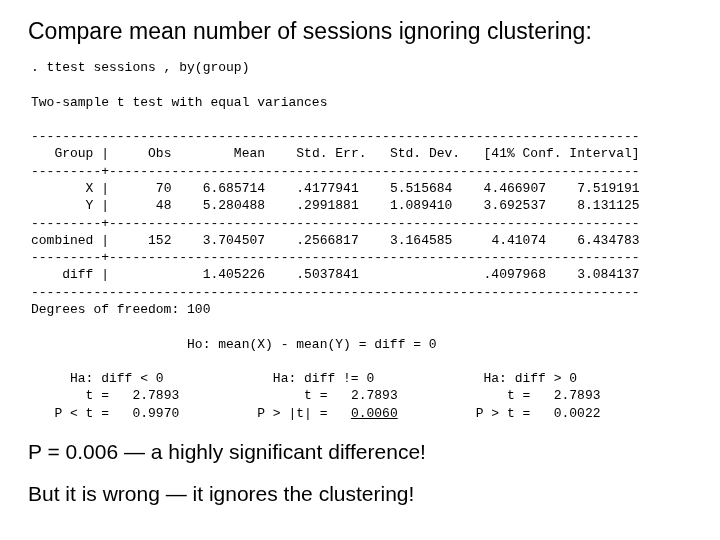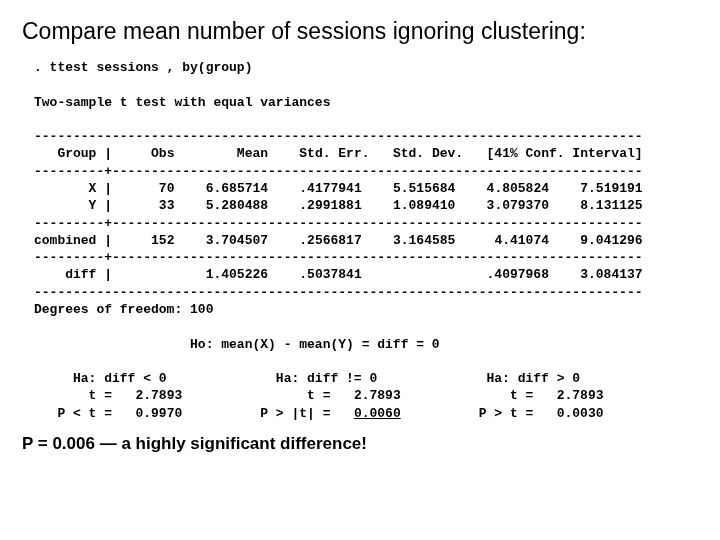--- a/index.html
+++ b/index.html
@@ -5,69 +5,70 @@
   html, body {
     margin: 0;
     padding: 0;
     width: 720px;
     height: 540px;
     background: #ffffff;
     color: #000000;
     font-family: Arial, Helvetica, sans-serif;
   }
   .page {
-    padding: 18px 22px 10px 22px;
+    padding: 18px 22px 10px 28px;
     box-sizing: border-box;
   }
   .title {
     font-size: 23px;
     margin: 0 0 14px 0;
     font-weight: normal;
   }
   pre.output {
     font-family: "Courier New", Courier, monospace;
-    font-weight: bold;
+    font-weight: normal;
     font-size: 13px;
     line-height: 1.33;
     white-space: pre;
-    margin: 12px;
+    margin: 3px;
   }
   .footer-line {
-    font-size: 17px;
-    margin: 6px 0 0 0;
-    font-weight: bold;
+    font-size: 21px;
+    margin: 18px 0 0 0;
+    font-weight: normal;
   }
   .underline {
     text-decoration: underline;
   }
 </style>
 </head>
 <body>
 
 <div class="page">
 
   <h1 class="title">Compare mean number of sessions ignoring clustering:</h1>
 
   <pre class="output"><span>. ttest sessions , by(group)</span>
 
 <span>Two-sample t test with equal variances</span>
 
 ------------------------------------------------------------------------------
    <span>Group</span> |     <span>Obs</span>        <span>Mean</span>    <span>Std. Err.</span>   <span>Std. Dev.</span>   <span>[41% Conf. Interval]</span>
 ---------+--------------------------------------------------------------------
-       <span>X</span> |      <span>70</span>    <span>6.685714</span>    <span>.4177941</span>    <span>5.515684</span>    <span>4.805824</span>    <span>7.519191</span>
-       <span>Y</span> |      <span>33</span>    <span>5.280488</span>    <span>.2991881</span>    <span>1.089410</span>    <span>3.079370</span>    <span>8.131125</span>
+       <span>X</span> |      <span>70</span>    <span>6.685714</span>    <span>.4177941</span>    <span>5.515684</span>    <span>4.466907</span>    <span>7.519191</span>
+       <span>Y</span> |      <span>48</span>    <span>5.280488</span>    <span>.2991881</span>    <span>1.089410</span>    <span>3.692537</span>    <span>8.131125</span>
 ---------+--------------------------------------------------------------------
-<span>combined</span> |     <span>152</span>    <span>3.704507</span>    <span>.2566817</span>    <span>3.164585</span>     <span>4.41074</span>    <span>9.041296</span>
+<span>combined</span> |     <span>152</span>    <span>3.704507</span>    <span>.2566817</span>    <span>3.164585</span>     <span>4.41074</span>    <span>6.434783</span>
 ---------+--------------------------------------------------------------------
     <span>diff</span> |            <span>1.405226</span>    <span>.5037841</span>                <span>.4097968</span>    <span>3.084137</span>
 ------------------------------------------------------------------------------
 <span>Degrees of freedom: 100</span>
 
                     <span>Ho: mean(X) - mean(Y) = diff = 0</span>
 
      <span>Ha: diff &lt; 0</span>              <span>Ha: diff != 0</span>              <span>Ha: diff &gt; 0</span>
        <span>t =</span>   <span>2.7893</span>                <span>t =</span>   <span>2.7893</span>              <span>t =</span>   <span>2.7893</span>
-   <span>P &lt; t =</span>   <span>0.9970</span>          <span>P &gt; |t| =</span>   <span class="underline">0.0060</span>          <span>P &gt; t =</span>   <span>0.0030</span></pre>
+   <span>P &lt; t =</span>   <span>0.9970</span>          <span>P &gt; |t| =</span>   <span class="underline">0.0060</span>          <span>P &gt; t =</span>   <span>0.0022</span></pre>
 
   <p class="footer-line">P = 0.006 — a highly significant difference!</p>
+  <p class="footer-line">But it is wrong — it ignores the clustering!</p>
 
 </div>
 
 </body></html>

